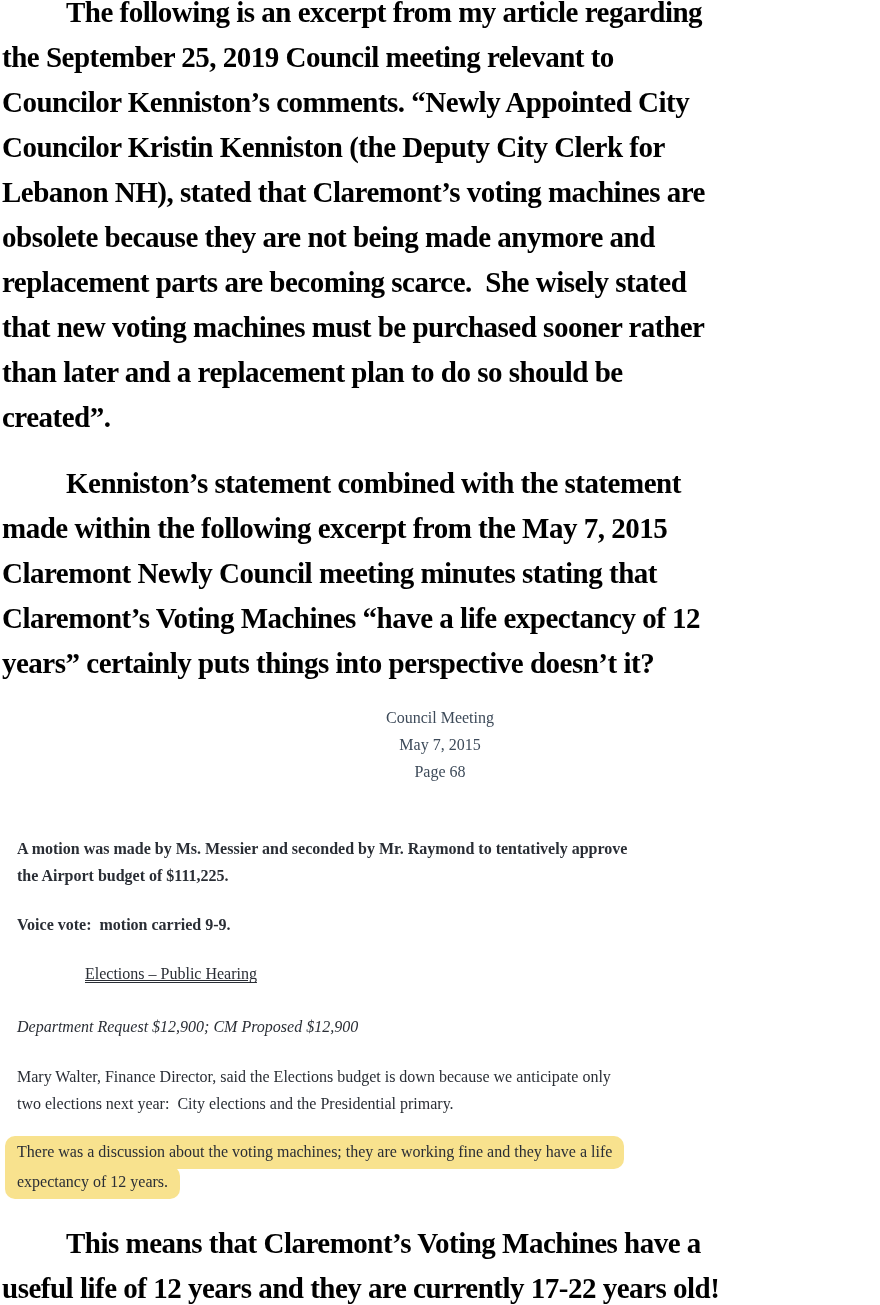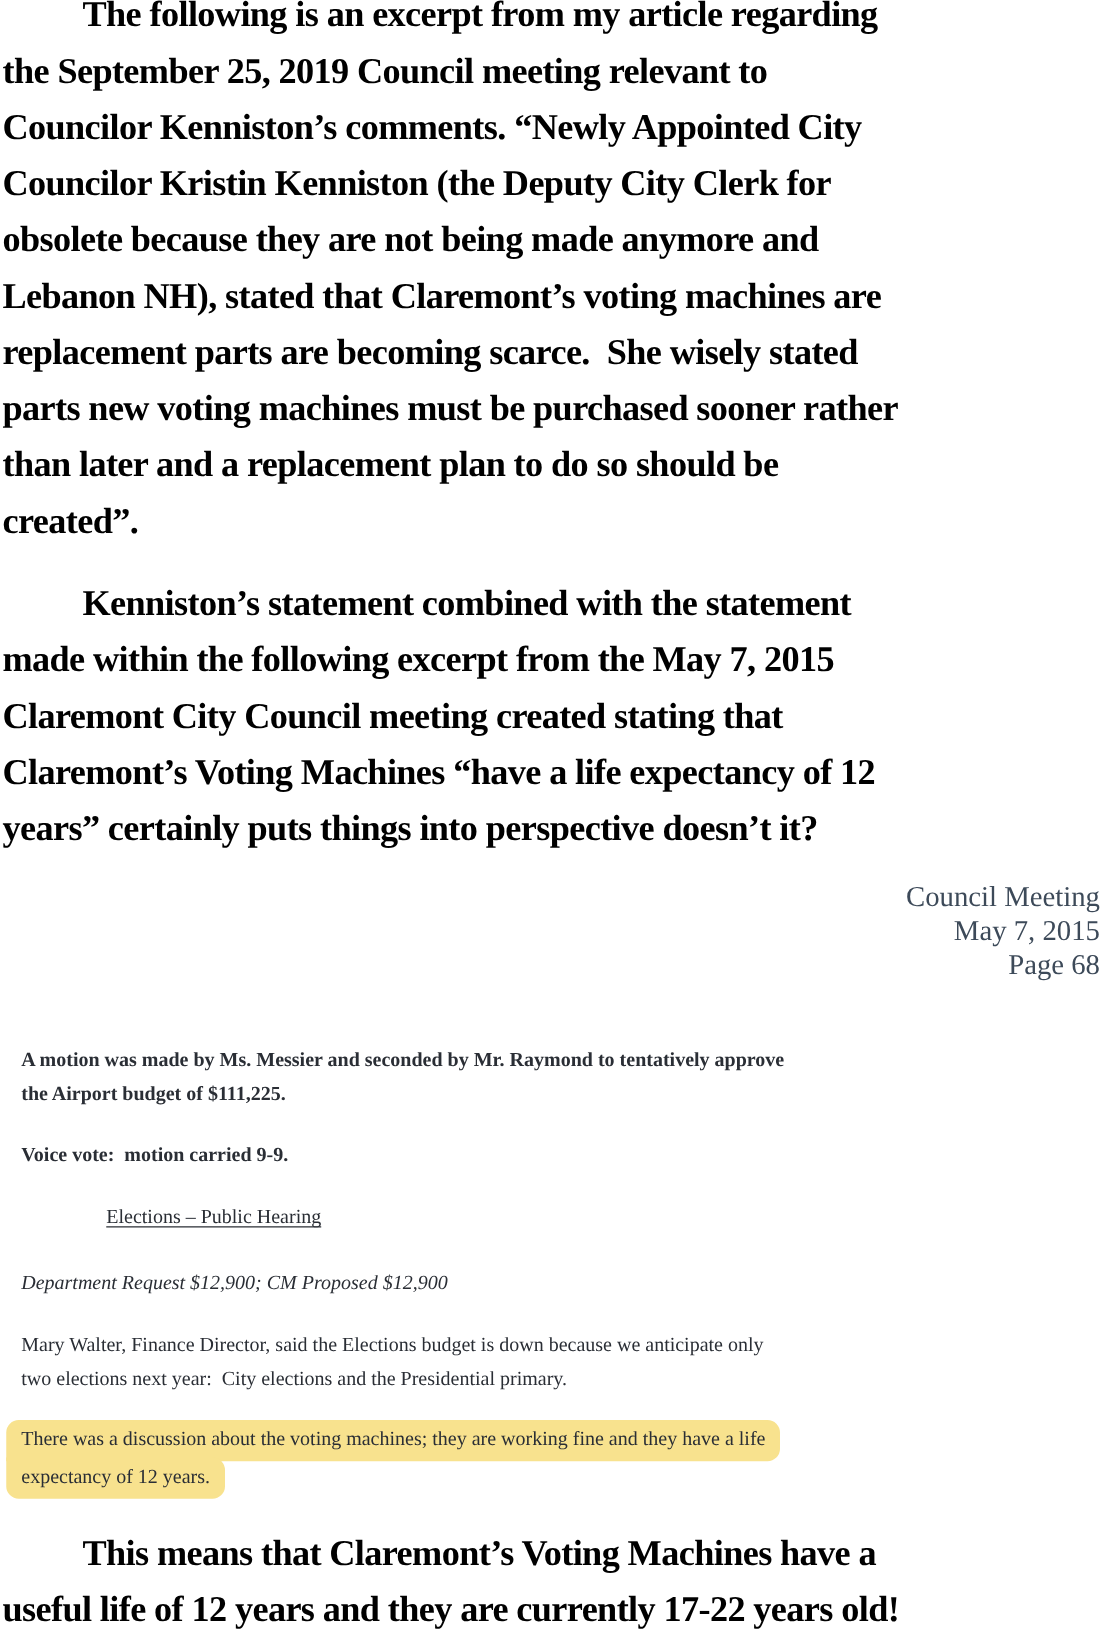--- a/index.html
+++ b/index.html
@@ -26,38 +26,38 @@
     padding: 0 2px;
   }
   .article-para .line.first { text-indent: 64px; }
   #para1 { margin-top: -10px; }
   #para2 { margin-top: 21px; }
   #para3 { margin-top: 22px; }
 
   
   .meeting-header {
     margin-top: 18px;
-    text-align: right;
-    font-size: 23px;
+    text-align: center;
+    font-size: 16px;
     line-height: 27px;
     color: var(--header-color, #3d4a59);
   }
 
   
   .excerpt {
     font-size: 16px;
     line-height: 27px;
     color: var(--excerpt-color, #2a2e35);
     padding-left: 17px;
     padding-right: 8px;
   }
   .excerpt .bold { font-weight: 700; }
   .excerpt .motion { margin-top: 50px; }
   .excerpt .voice  { margin-top: 22px; }
-  .excerpt .section-heading { margin-top: 22px; padding-left: 68px; }
+  .excerpt .section-heading { margin-top: 22px; padding-left: 68px; text-decoration: underline; }
   .excerpt .section-heading span {
     text-decoration: underline;
     text-underline-offset: 3px;
   }
   .excerpt .budget  { margin-top: 26px; font-style: italic; }
   .excerpt .finance { margin-top: 23px; }
 
   
   .highlight-block { margin-top: 19px; margin-left: -12px; }
   .hl-row { line-height: 26px; }
@@ -74,32 +74,32 @@
 </head>
 <body>
 
 <div class="page">
 
   <section id="para1" class="article-para">
     <div class="line first">The following is an excerpt from my article regarding</div>
     <div class="line">the September 25, 2019 Council meeting relevant to</div>
     <div class="line">Councilor Kenniston’s comments. “Newly Appointed City</div>
     <div class="line">Councilor Kristin Kenniston (the Deputy City Clerk for</div>
+    <div class="line">Lebanon NH), stated that Claremont’s voting machines are</div>
     <div class="line">obsolete because they are not being made anymore and</div>
-    <div class="line">Lebanon NH), stated that Claremont’s voting machines are</div>
     <div class="line">replacement parts are becoming scarce.  She wisely stated</div>
-    <div class="line">parts new voting machines must be purchased sooner rather</div>
+    <div class="line">that new voting machines must be purchased sooner rather</div>
     <div class="line">than later and a replacement plan to do so should be</div>
     <div class="line">created”.</div>
   </section>
 
   <section id="para2" class="article-para">
     <div class="line first">Kenniston’s statement combined with the statement</div>
     <div class="line">made within the following excerpt from the May 7, 2015</div>
-    <div class="line">Claremont City Council meeting created stating that</div>
+    <div class="line">Claremont Newly Council meeting minutes stating that</div>
     <div class="line">Claremont’s Voting Machines “have a life expectancy of 12</div>
     <div class="line">years” certainly puts things into perspective doesn’t it?</div>
   </section>
 
   <header class="meeting-header">
     <div class="line">Council Meeting</div>
     <div class="line">May 7, 2015</div>
     <div class="line">Page 68</div>
   </header>
 

